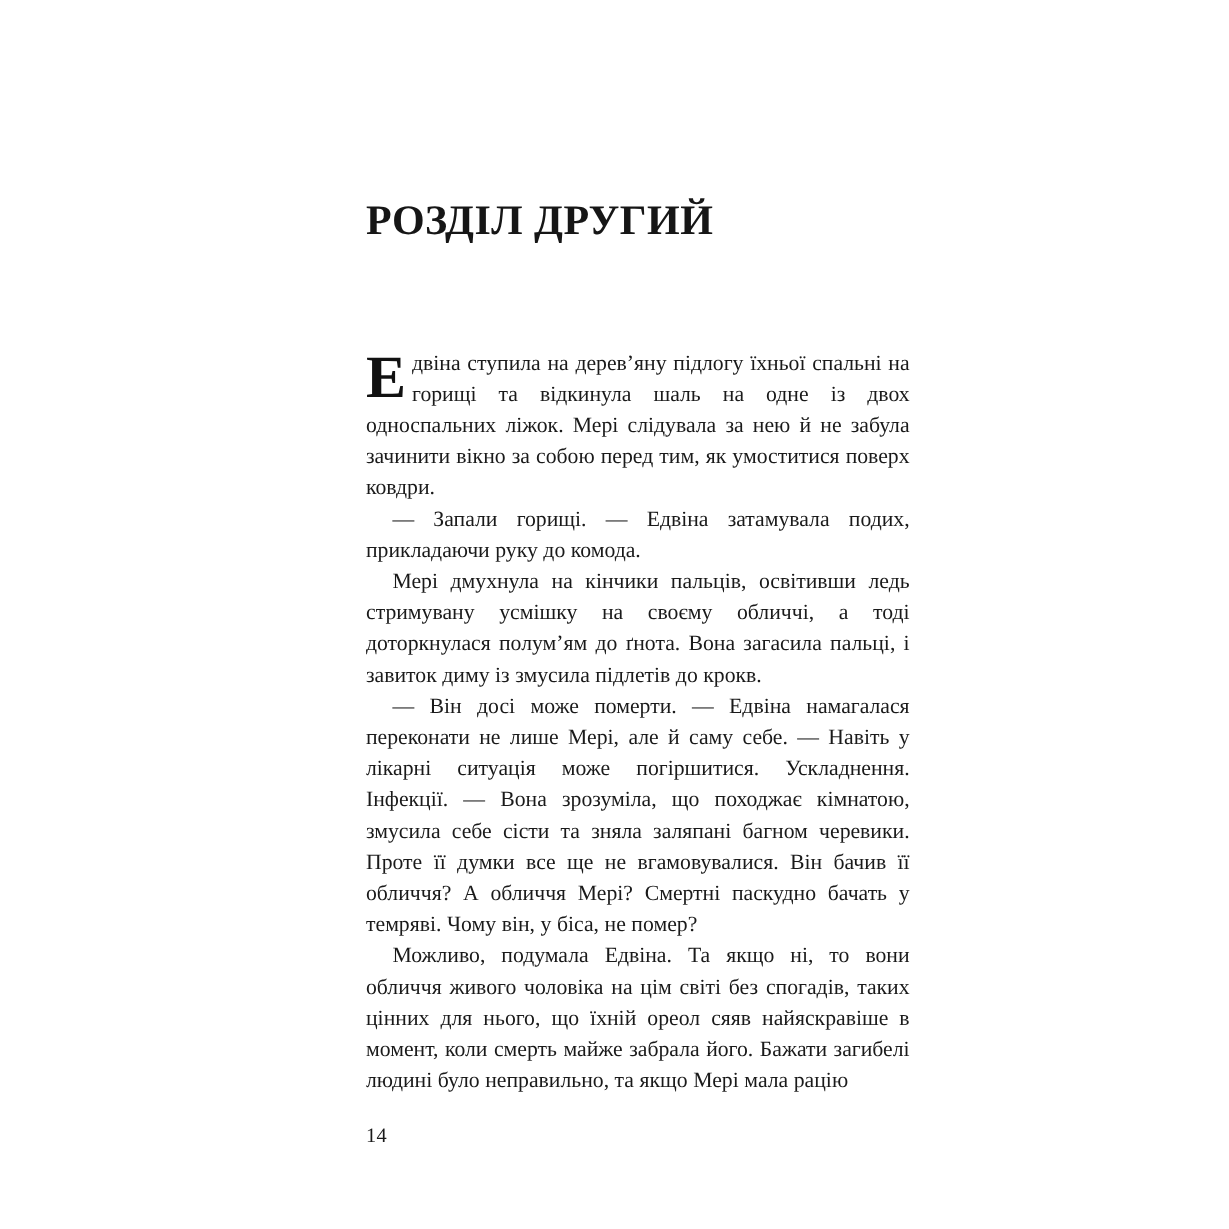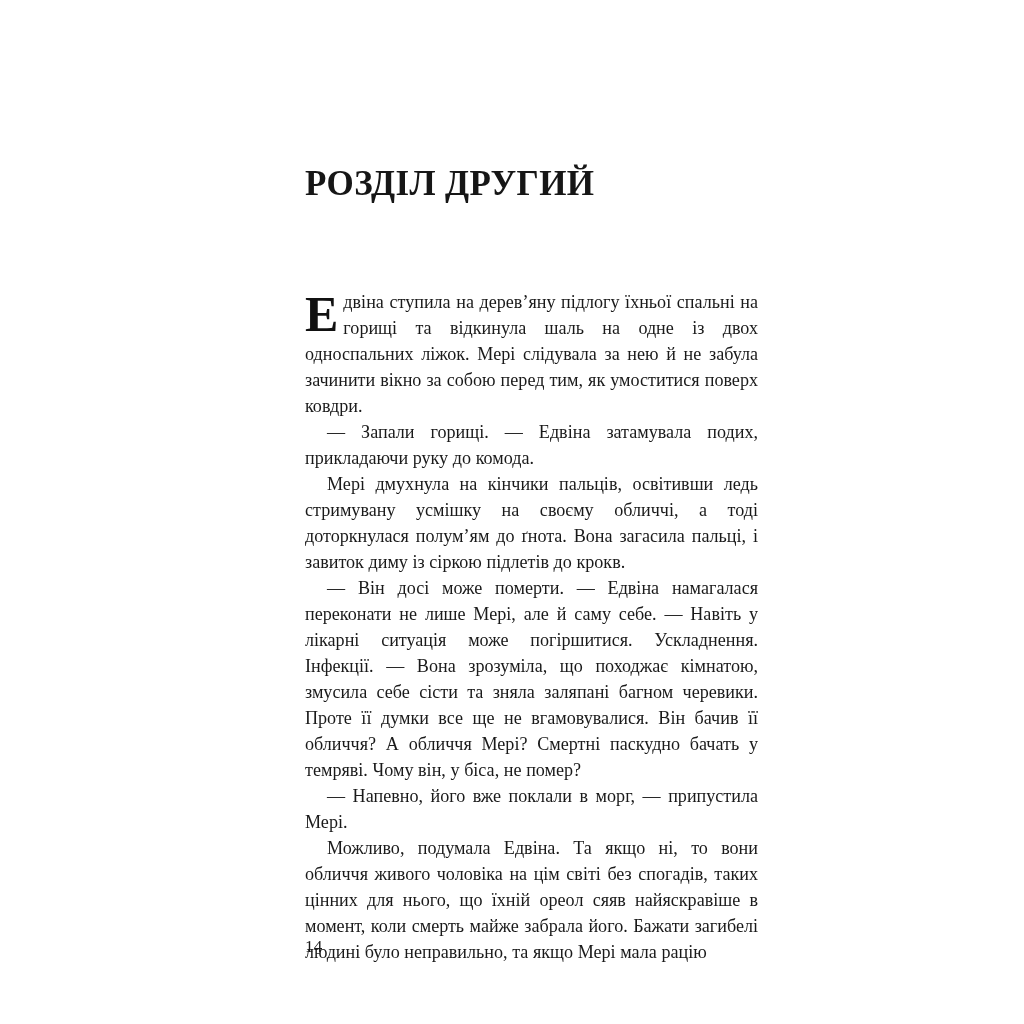--- a/index.html
+++ b/index.html
@@ -95,25 +95,24 @@
   <div class="text-column">
 
     <h1 class="chapter-heading">РОЗДІЛ ДРУГИЙ</h1>
 
     <div class="body-copy">
 
       <p class="para first"><span class="dropcap">Е</span><span>двіна ступила на дерев’яну підлогу їхньої спальні на горищі та відкинула шаль на одне із двох односпальних ліжок. Мері слідувала за нею й не забула зачинити вікно за собою перед тим, як умоститися поверх ковдри.</span></p>
 
       <p class="para"><span>— Запали горищі. — Едвіна затамувала подих, прикладаючи руку до комода.</span></p>
 
-      <p class="para"><span>Мері дмухнула на кінчики пальців, освітивши ледь стримувану усмішку на своєму обличчі, а тоді доторкнулася полум’ям до ґнота. Вона загасила пальці, і завиток диму із сіркою підлетів до крокв.</span></p>
+      <p class="para"><span>Мері дмухнула на кінчики пальців, освітивши ледь стримувану усмішку на своєму обличчі, а тоді доторкнулася полум’ям до ґнота. Вона загасила пальці, і завиток диму із змусила підлетів до крокв.</span></p>
 
       <p class="para"><span>— Він досі може померти. — Едвіна намагалася переконати не лише Мері, але й саму себе. — Навіть у лікарні ситуація може погіршитися. Ускладнення. Інфекції. — Вона зрозуміла, що походжає кімнатою, змусила себе сісти та зняла заляпані багном черевики. Проте її думки все ще не вгамовувалися. Він бачив її обличчя? А обличчя Мері? Смертні паскудно бачать у темряві. Чому він, у біса, не помер?</span></p>
 
-      <p class="para"><span>— Напевно, його вже поклали в морг, — припустила Мері.</span></p>
 
       <p class="para"><span>Можливо, подумала Едвіна. Та якщо ні, то вони обличчя живого чоловіка на цім світі без спогадів, таких цінних для нього, що їхній ореол сяяв найяскравіше в момент, коли смерть майже забрала його. Бажати загибелі людині було неправильно, та якщо Мері мала рацію</span></p>
 
     </div>
   </div>
 
   <div class="folio">14</div>
 
 </div>
 

